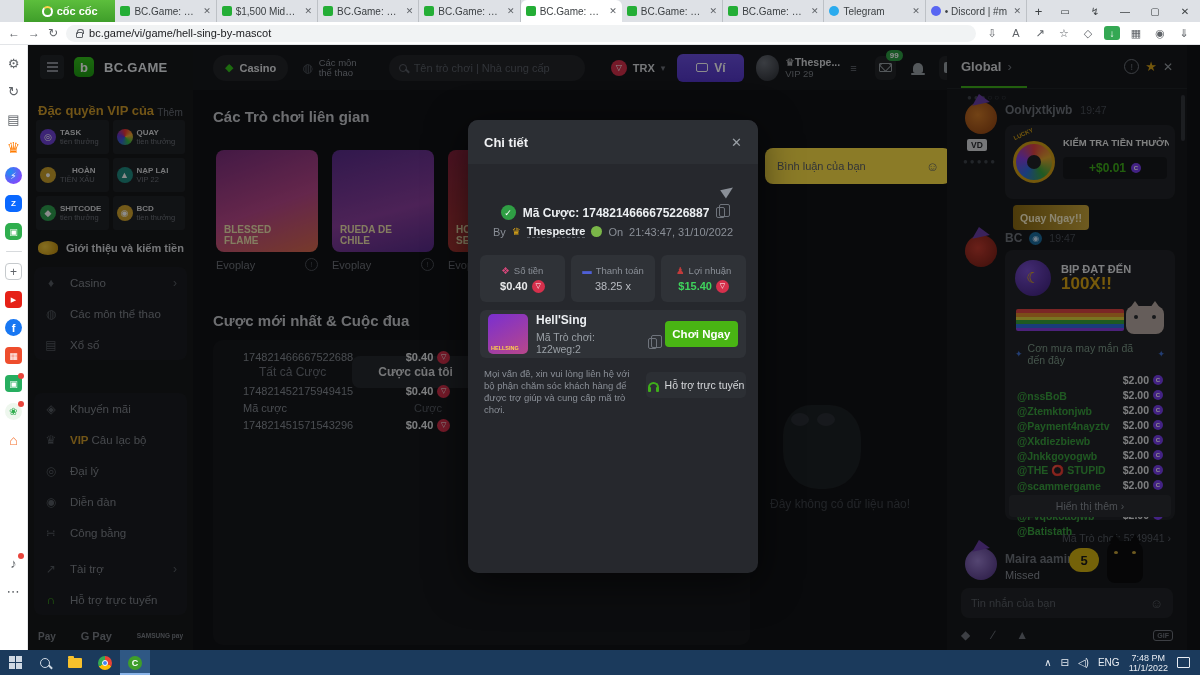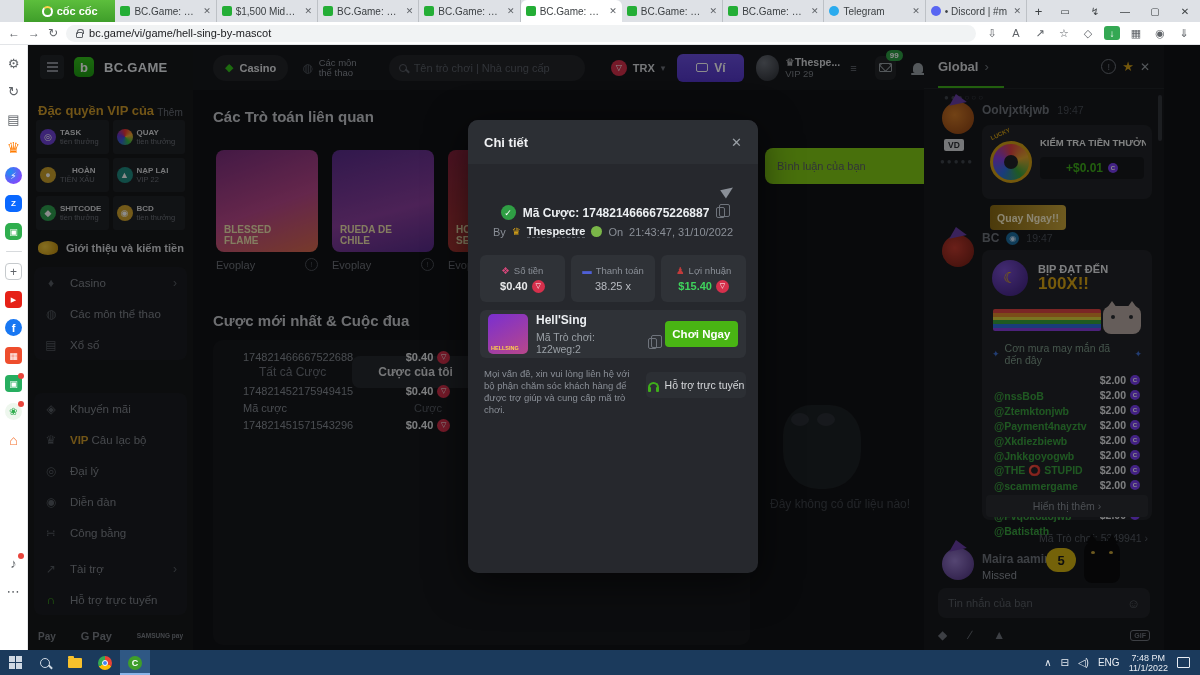--- a/index.html
+++ b/index.html
@@ -131,28 +131,28 @@
   .betspanel{position:absolute;left:20px;top:250px;width:537px;height:305px;background:#17191d;border-radius:10px;}
   .betstabs{position:absolute;left:20px;top:16px;display:flex;align-items:center;}
   .btab{padding:9px 26px;color:#6f747c;font-size:12px;border-radius:8px;white-space:nowrap;}
   .btab:nth-of-type(2){background:#26292e;color:#d7d9dc;font-weight:bold;}
   .bhdr{position:absolute;top:62px;left:0;width:100%;display:flex;color:#565b63;font-size:11px;}
   .brow{position:absolute;left:0;width:100%;display:flex;align-items:center;font-size:11px;}
   .cid{width:160px;padding-left:30px;color:#868b93;}
   .cbet{width:110px;display:flex;justify-content:center;align-items:center;gap:4px;color:#e3e5e8;font-weight:bold;}
   .ctime{color:#868b93;}
   .minicoin{width:13px;height:13px;background:#d6304c;border-radius:50%;color:#fff;font-size:7px;display:inline-flex;align-items:center;justify-content:center;}
-  .cmtbox{position:absolute;left:572px;top:58px;width:186px;height:36px;background:#84cc16;border-radius:8px;display:flex;align-items:center;justify-content:space-between;padding:0 12px;}
+  .cmtbox{position:absolute;left:572px;top:58px;width:186px;height:36px;background:#fde047;border-radius:8px;display:flex;align-items:center;justify-content:space-between;padding:0 12px;}
   .croc{position:absolute;left:590px;top:315px;width:78px;height:84px;background:#1d2125;border-radius:36% 40% 45% 45%;}
   .croc::before,.croc::after{content:'';position:absolute;top:8px;width:18px;height:13px;background:#2a2f35;border-radius:50%;}
   .croc::before{left:8px;} .croc::after{left:34px;}
   .emptytxt{position:absolute;left:577px;top:407px;color:#3f444b;font-size:12px;}
 
   
-  .chat{position:absolute;left:896px;top:0;width:240px;height:605px;background:#17191d;z-index:1;}
+  .chat{position:absolute;left:919px;top:0;width:240px;height:605px;background:#17191d;z-index:1;}
   .chdr{position:absolute;left:0;top:0;width:100%;height:44px;display:flex;align-items:center;padding:0 14px;gap:6px;border-bottom:1px solid #202327;}
   .ctab{color:#d7d9dc;font-size:13px;font-weight:bold;}
   .cunder{position:absolute;left:14px;top:41px;width:66px;height:2px;background:#3fae1a;}
   .chico{width:15px;height:15px;border:1px solid #6f747c;border-radius:50%;color:#6f747c;font-size:9px;display:flex;align-items:center;justify-content:center;}
   .trophy{color:#d4a017;font-size:13px;}
   .cavatar{position:absolute;width:32px;height:32px;border-radius:50%;}
   .hat::before{content:'';position:absolute;top:-8px;left:6px;border-left:9px solid transparent;border-right:9px solid transparent;border-bottom:10px solid #6b3fa8;transform:rotate(-12deg);}
   .cname{color:#70757d;font-size:12px;font-weight:bold;}
   .ctime2{color:#4a4f57;font-size:10.5px;}
   .vdbadge{position:absolute;background:#d7d9dc;color:#2a2d32;font-size:8.5px;font-weight:bold;border-radius:2px;padding:1px 4px;}
@@ -560,21 +560,21 @@
       <div class="navico" style="margin-left:12px;background:transparent;">
         <span class="bellico"></span>
       </div>
       <div class="navico" style="margin-left:10px;">
         <span class="flagico"></span>
         <span class="badge">5</span>
       </div>
     </div>
 
     <div class="content">
-      <div class="h1 abs" style="left:20px;top:18px;">Các Trò toán liên quan</div>
+      <div class="h1 abs" style="left:20px;top:18px;">Các Trò chơi liên gian</div>
       <div class="gcard gc0" style="left:23px;top:60px;">
           <span class="gtitle">BLESSED
 FLAME</span>
         </div>
       <div class="gcard gc1" style="left:139px;top:60px;">
           <span class="gtitle">RUEDA DE
 CHILE</span>
         </div>
       <div class="gcard gc2" style="left:255px;top:60px;">
           <span class="gtitle">HOT T

